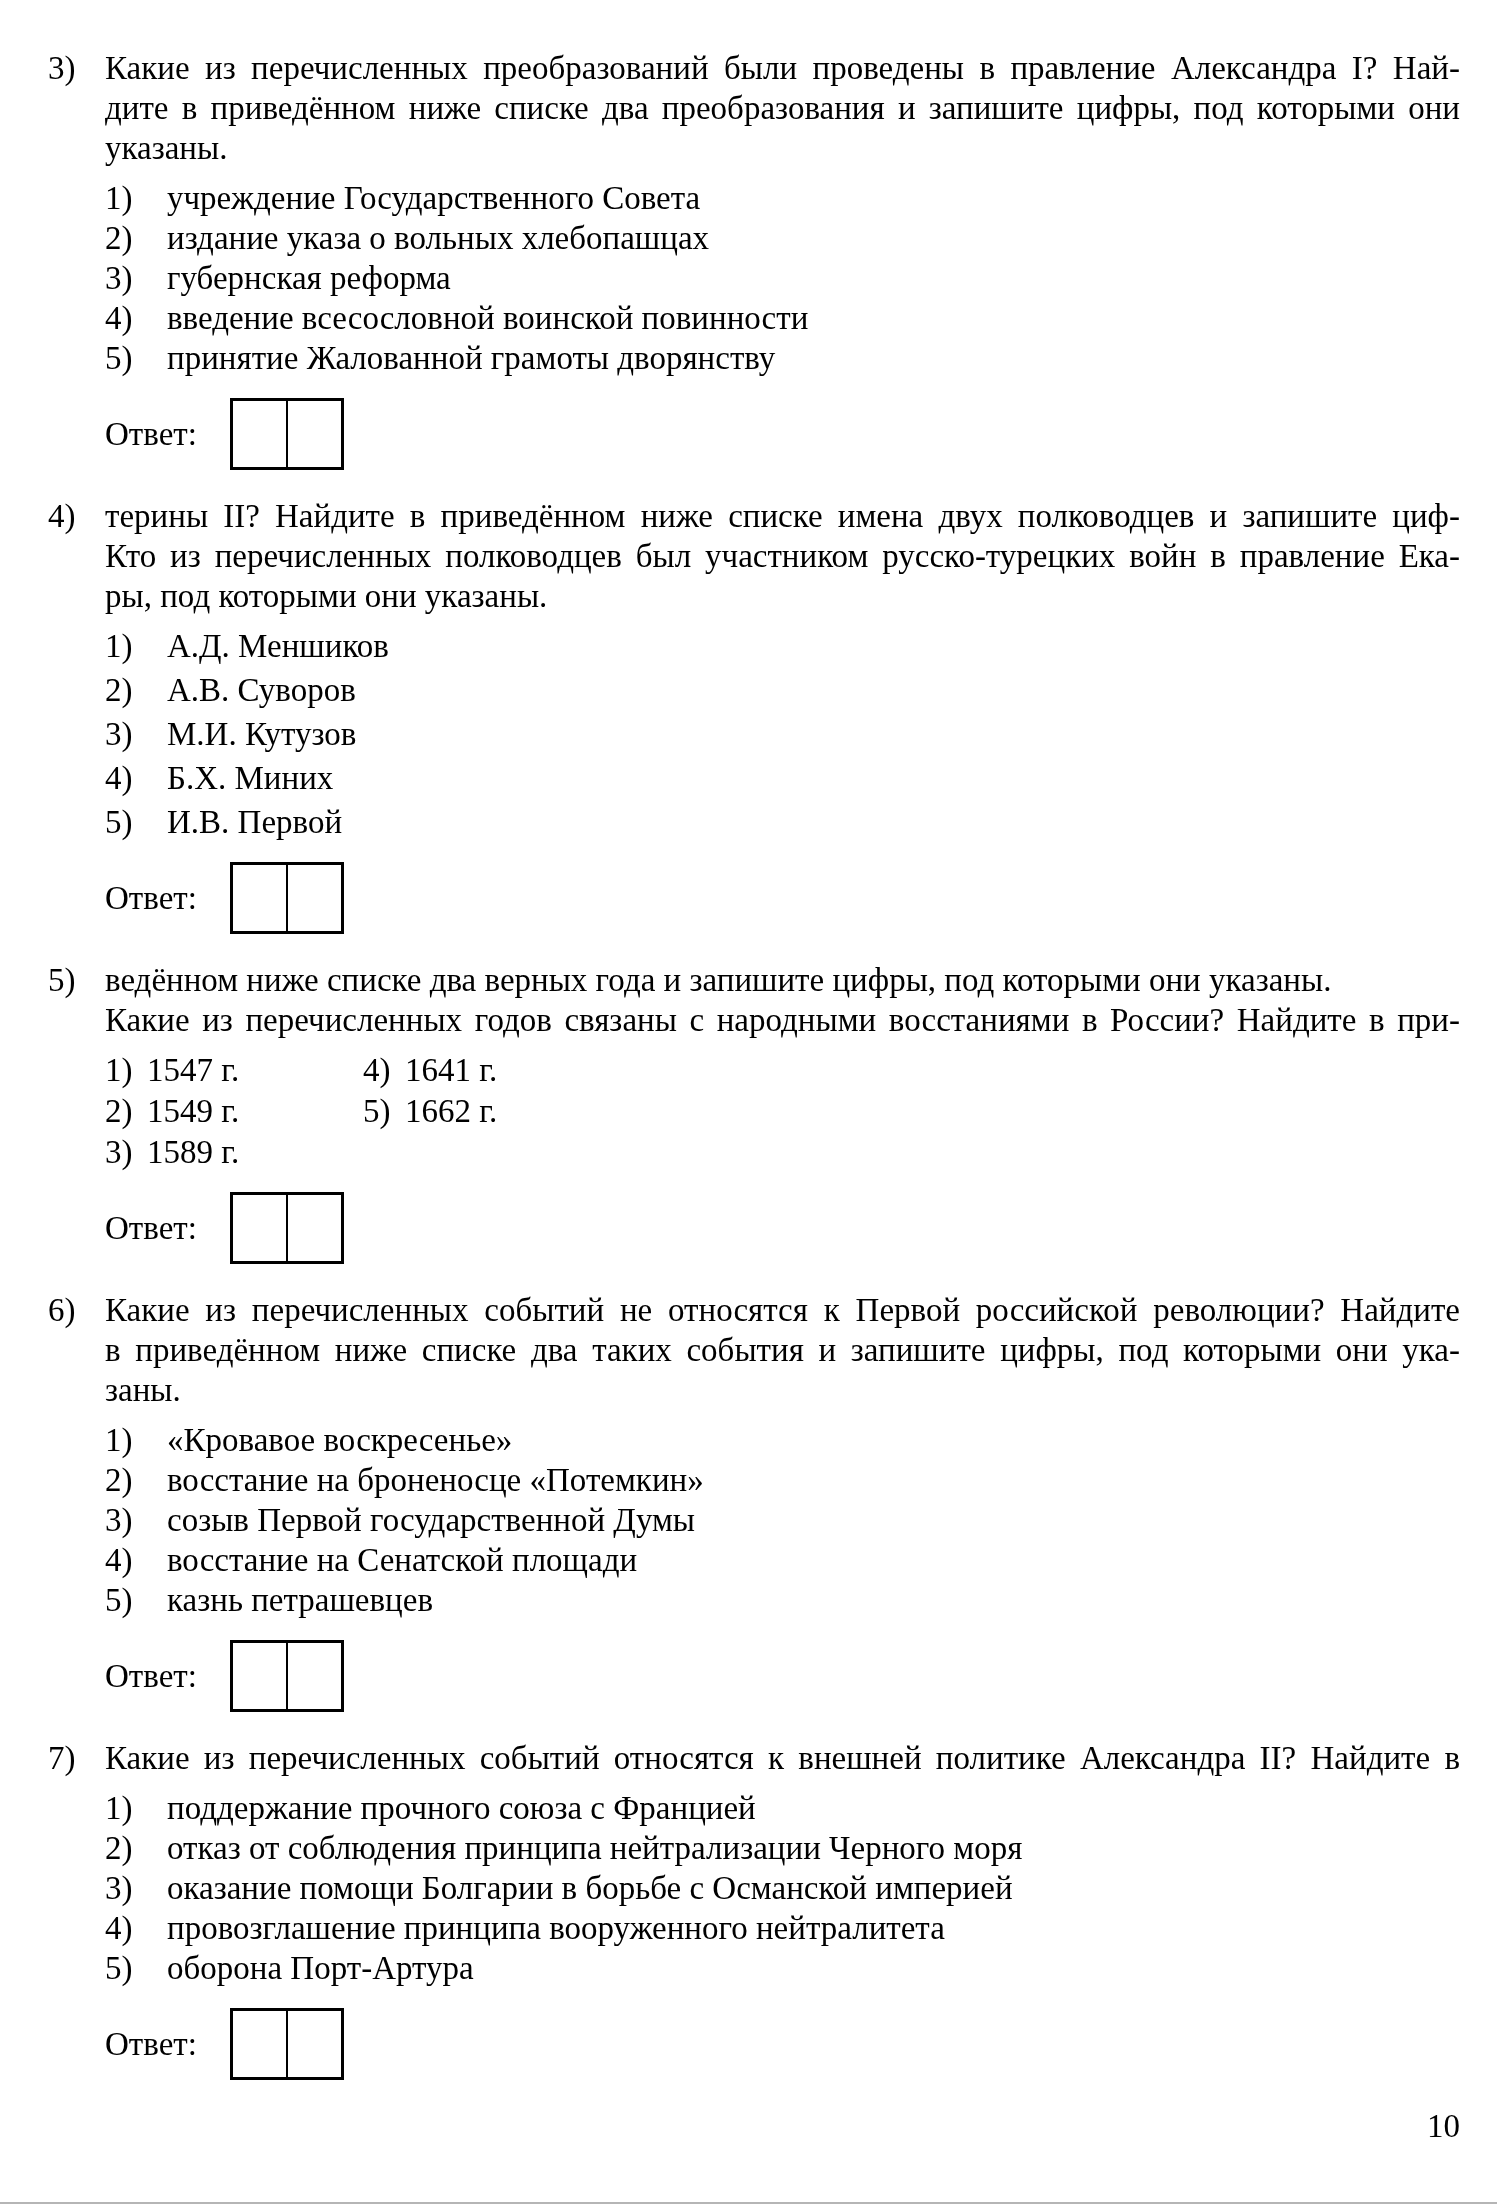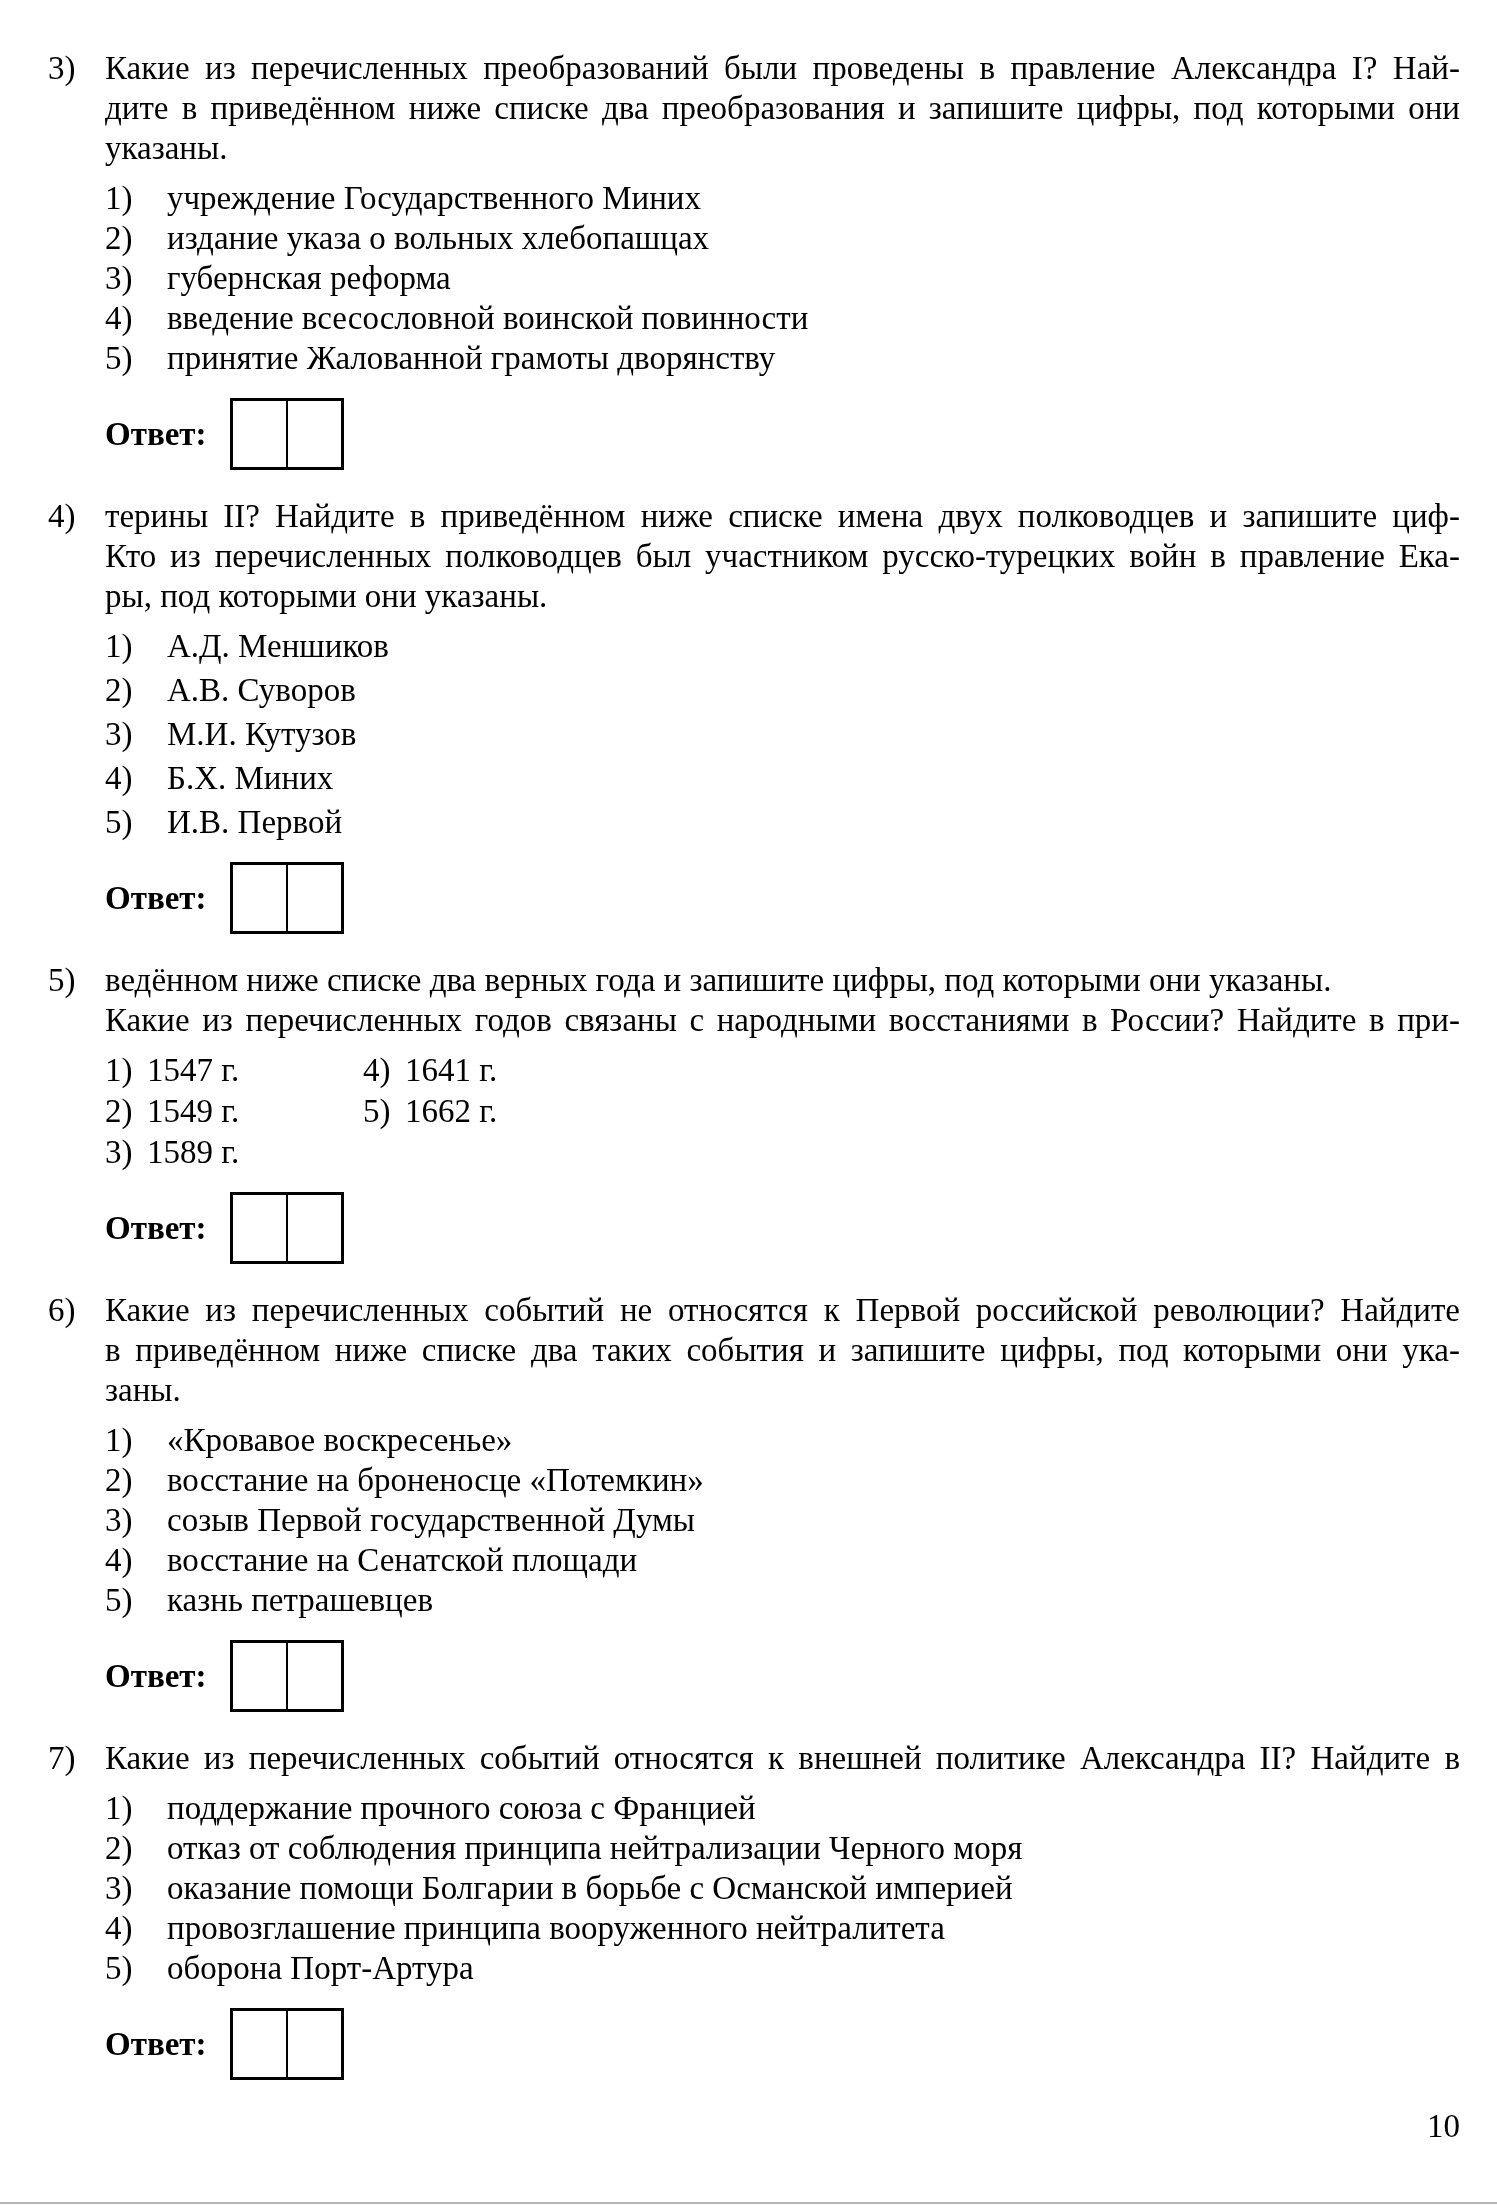--- a/index.html
+++ b/index.html
@@ -52,21 +52,21 @@
   }
   .yopt { display: flex; }
   .yopt .onum { width: 42px; }
 
   .answer-row {
     display: flex;
     align-items: center;
     margin: 18px 0 0 57px;
     height: 76px;
   }
-  .alabel { width: 125px; flex: none; font-weight: bold; }
+  .alabel { width: 125px; flex: none; }
   .abox {
     width: 108px;
     height: 66px;
     border: 3px solid #000;
     display: flex;
     background: #fff;
   }
   .acell { flex: 1; }
   .acell.first { border-right: 2px solid #000; }
 
@@ -92,21 +92,21 @@
       <span class="qnum">3)</span>
       <div class="qtext">
         <span class="jline just">Какие из перечисленных преобразований были проведены в правление Александра I? Най-</span>
         <span class="jline just">дите в приведённом ниже списке два преобразования и запишите цифры, под которыми они</span>
         <span class="jline">указаны.</span>
       </div>
     </div>
     <ul class="options">
       <li class="option">
           <span class="onum">1)</span>
-          <span class="otext">учреждение Государственного Миних</span>
+          <span class="otext">учреждение Государственного Совета</span>
         </li>
       <li class="option">
           <span class="onum">2)</span>
           <span class="otext">издание указа о вольных хлебопашцах</span>
         </li>
       <li class="option">
           <span class="onum">3)</span>
           <span class="otext">губернская реформа</span>
         </li>
       <li class="option">

